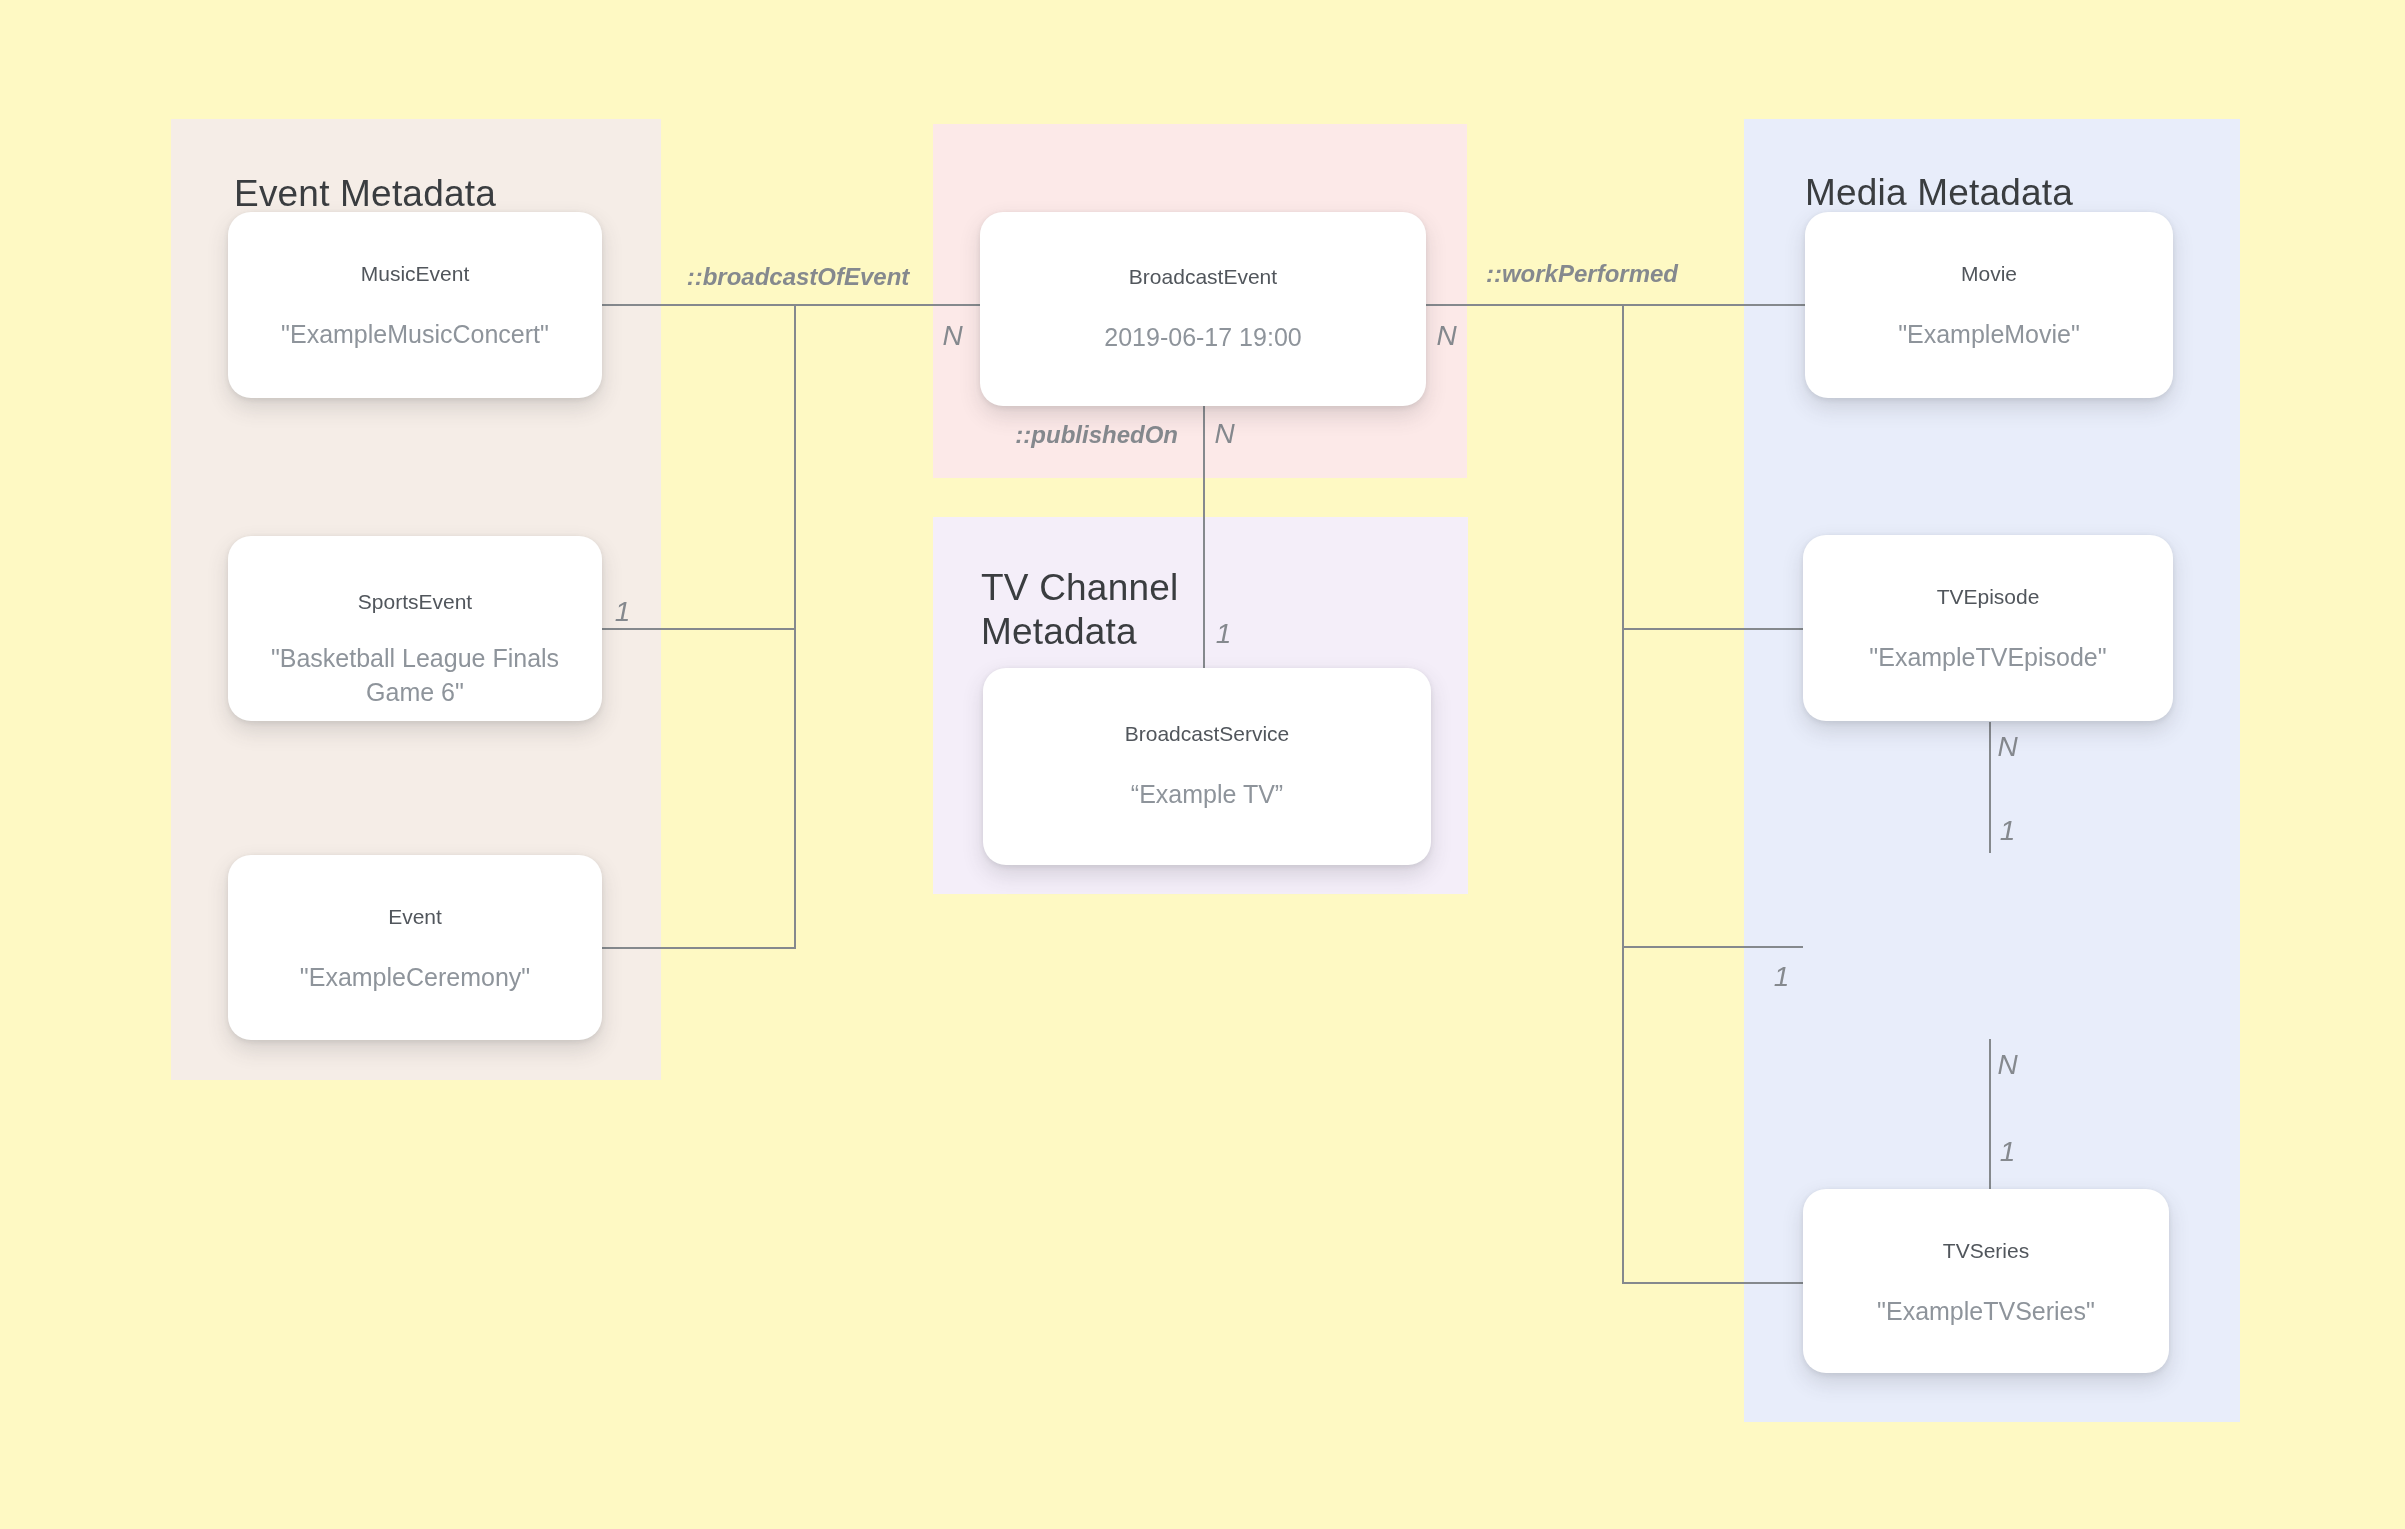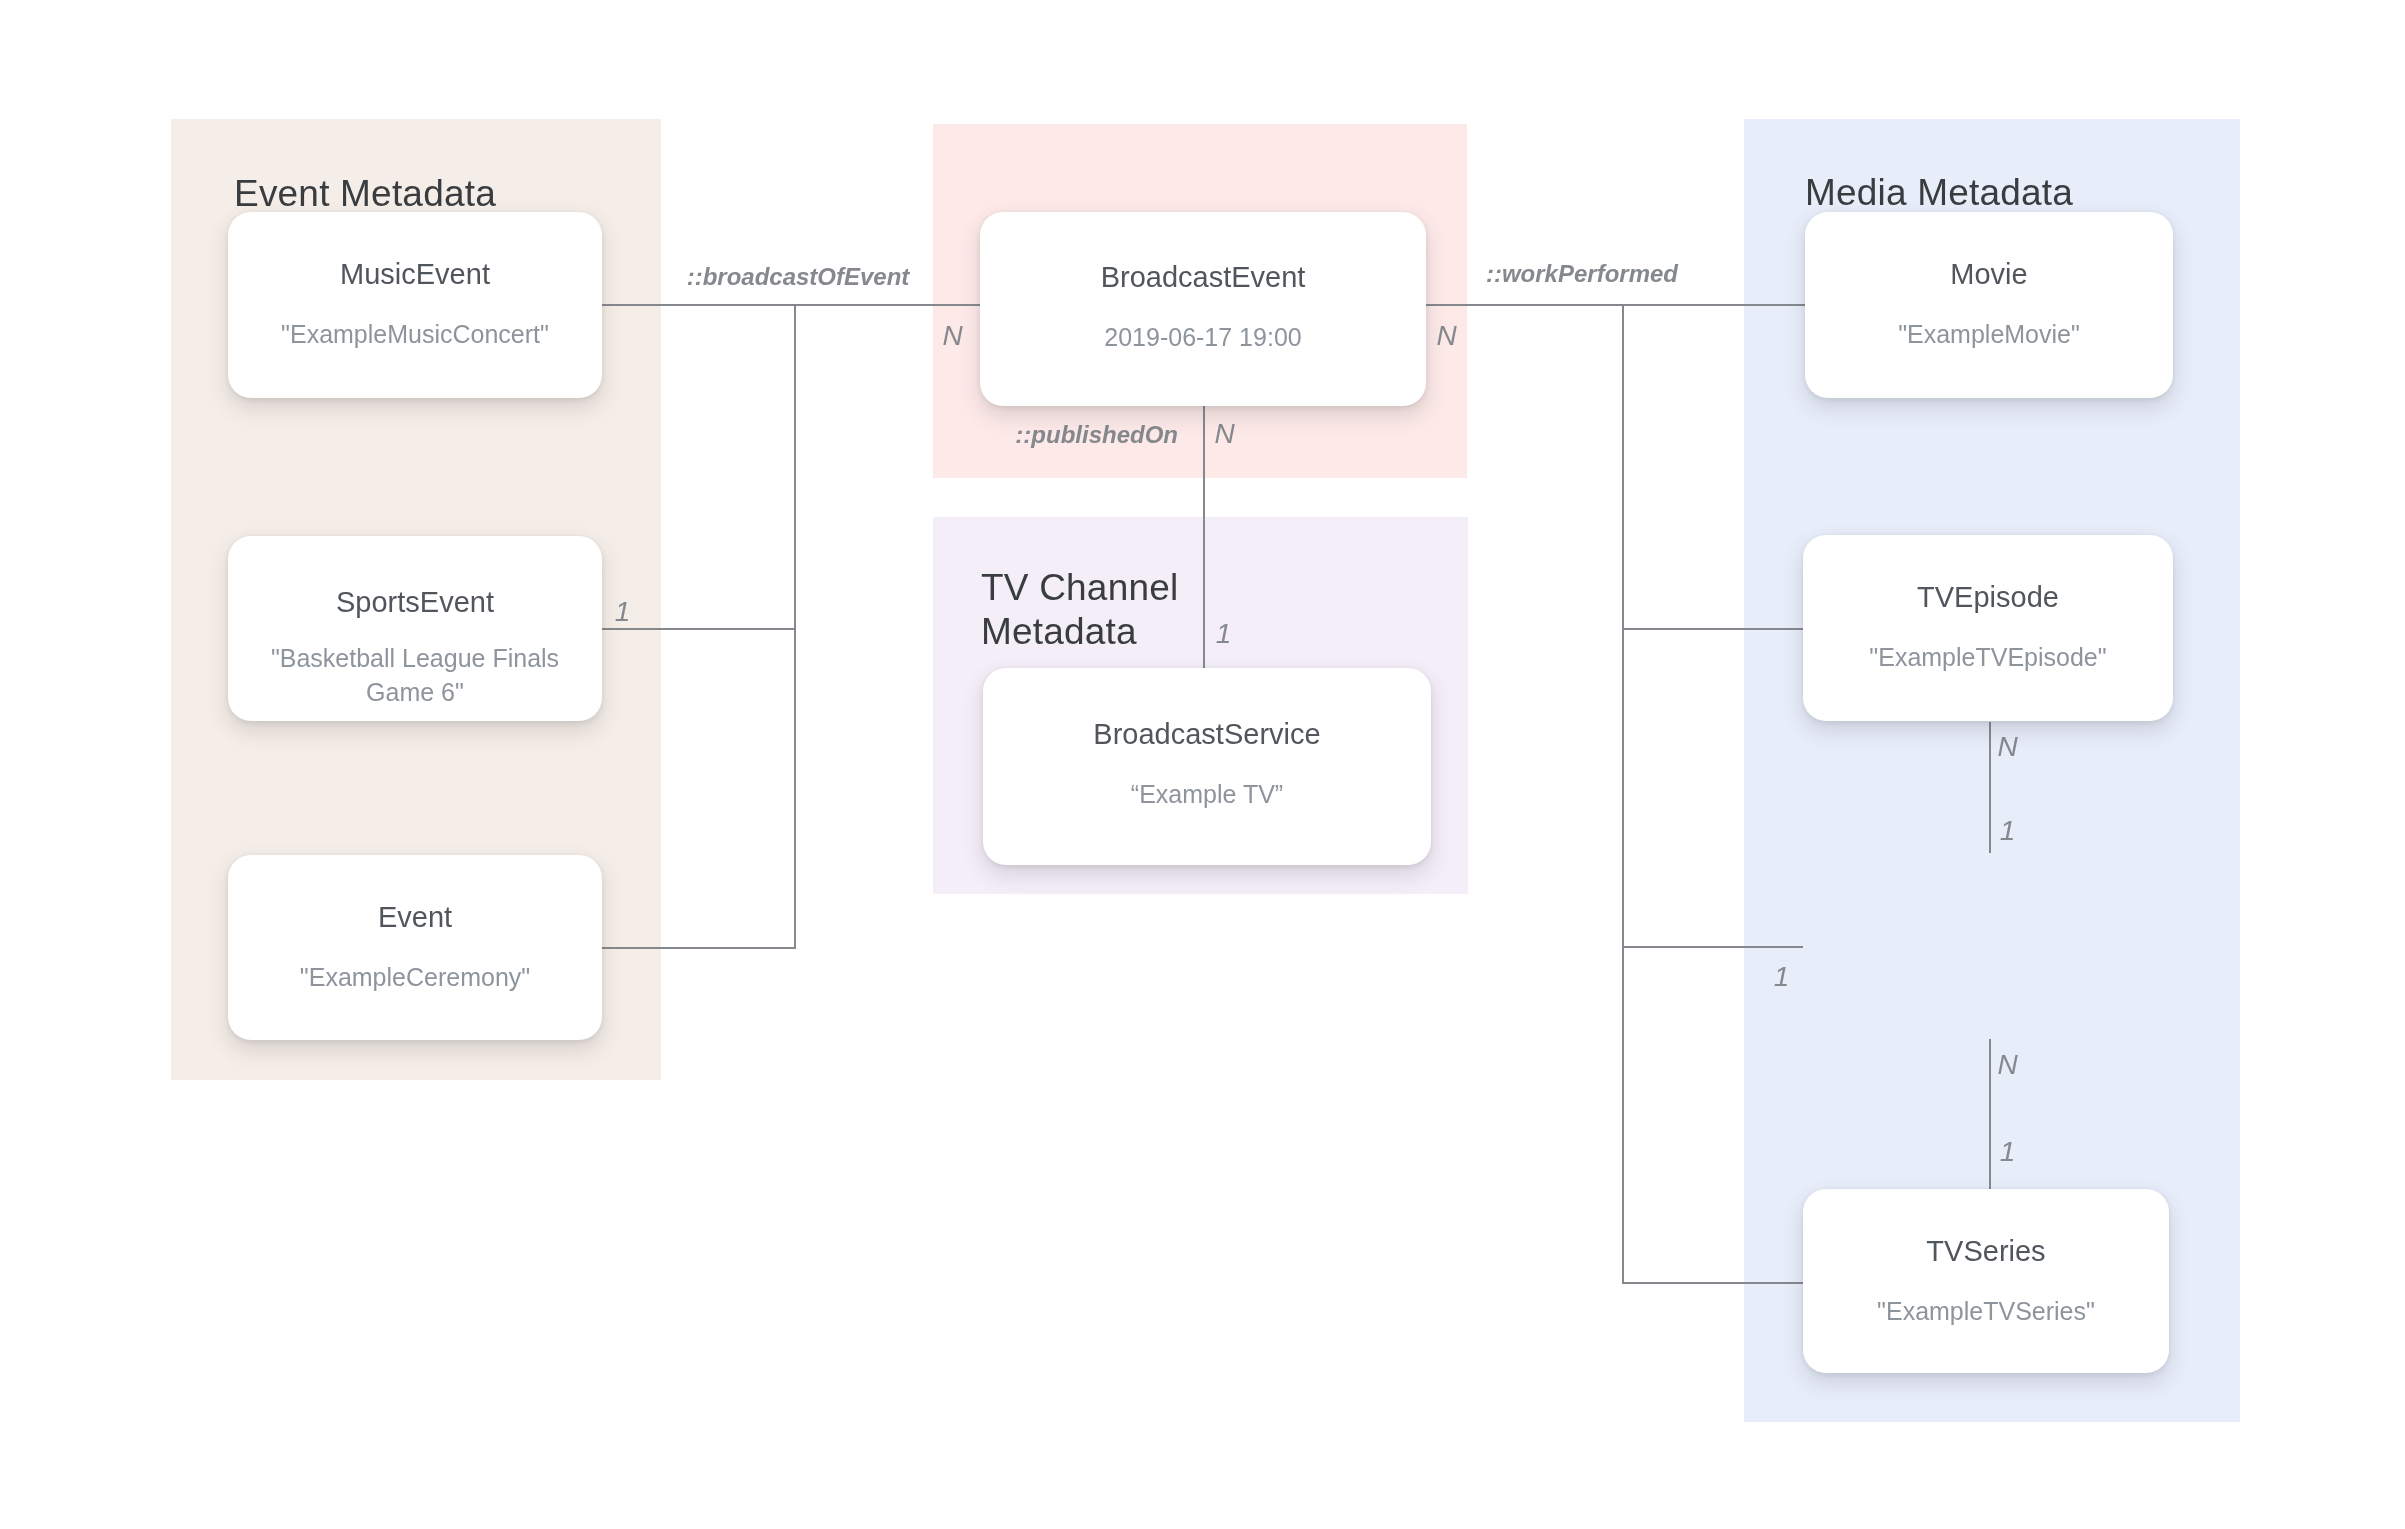--- a/index.html
+++ b/index.html
@@ -1,19 +1,19 @@
 <!DOCTYPE html>
 <html><head>
 <meta charset="utf-8">
 <style>
   html,body{margin:0;padding:0;background:#000;}
   .canvas{
     position:relative;
     width:2405px;height:1529px;
-    background:#ffffff;
+    background:#fef9c3;
     font-family:"Liberation Sans", sans-serif;
     overflow:hidden;
   }
   
   .panel{position:absolute;}
   #panel-event  {left:171px; top:119px; width:490px; height:961px; background:#F5EDE7;}
   #panel-bcast  {left:933px; top:124px; width:534px; height:354px;  background:#FCE9E8;}
   #panel-tv     {left:933px; top:517px; width:535px; height:377px;  background:#F4EEF9;}
   #panel-media  {left:1744px;top:119px; width:496px; height:1303px; background:#E8EDFA;}
   .panel-title{
@@ -68,21 +68,21 @@
 
   
   .card{
     position:absolute;
     background:#fff;border-radius:23px;
     box-shadow:0 9.6px 21px rgba(60,64,67,0.16), 0 1.9px 4.8px rgba(60,64,67,0.10);
     display:flex;flex-direction:column;align-items:center;
     padding-top:43px;gap:24px;box-sizing:border-box;
     text-align:center;
   }
-  .card-title{font-size:29px;line-height:38px;color:#51565C;}
+  .card-title{font-size:21px;line-height:38px;color:#51565C;}
   .card-sub{font-size:25px;line-height:34px;color:#8E949B;}
   #card-music  {left:228px; top:212px; width:374px; height:186px;}
   #card-sports {left:228px; top:536px; width:374px; height:185px; padding-top:47px; gap:20px;}
   #card-sports .card-sub{max-width:325px;}
   #card-eventn {left:228px; top:855px; width:374px; height:185px;}
   #card-bevent {left:980px;top:212px; width:446px; height:194px; padding-top:46px;}
   #card-bserv  {left:983px;top:668px; width:448px; height:197px; padding-top:47px;}
   #card-movie  {left:1805px;top:212px; width:368px; height:186px;}
   #card-episode{left:1803px;top:535px; width:370px; height:186px;}
   #card-season {left:1803px;top:853px; width:370px; height:186px;}

